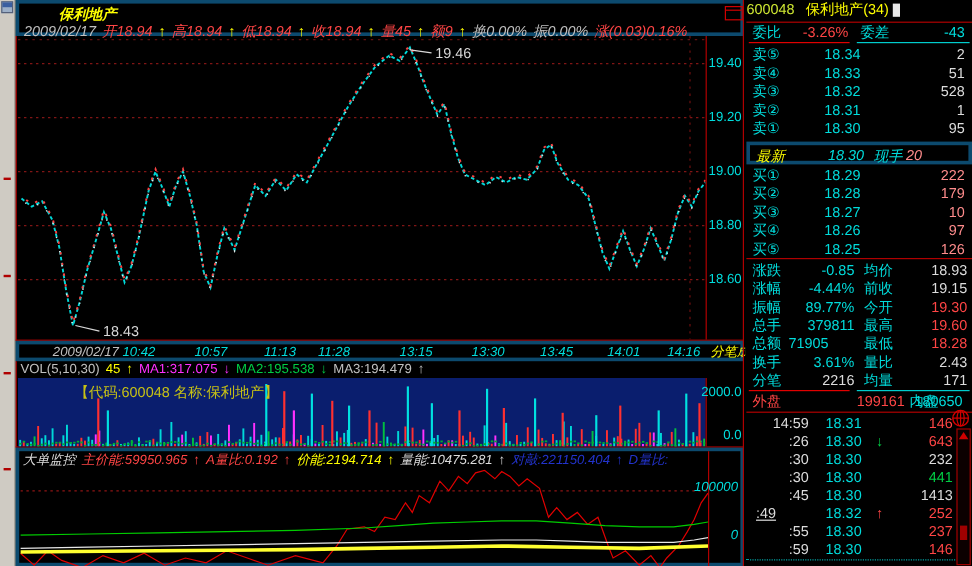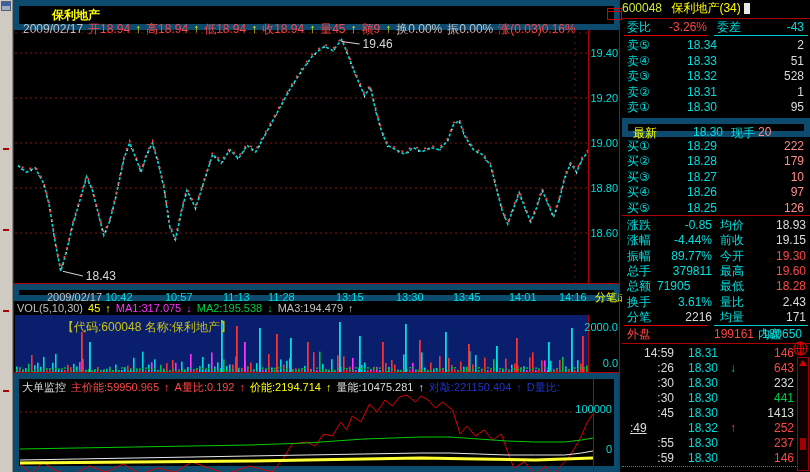--- a/index.html
+++ b/index.html
@@ -1,19 +1,19 @@
 <!DOCTYPE html>
 <html><head>
 <meta charset="utf-8">
 <style>
   html,body{margin:0;padding:0;background:#222;}
   #screen{position:relative;width:810px;height:472px;background:#000;overflow:hidden;
           font-family:"Liberation Sans","DejaVu Sans",sans-serif;font-size:12px;}
   .abs{position:absolute;}
-  .bdr{border:6px solid #0c4a6e;box-sizing:border-box;}
+  .bdr{border:3px solid #0c4a6e;box-sizing:border-box;font-style:italic;}
   .c-red{color:#ff4545}.c-pink{color:#ff8c8c}.c-cyan{color:#00dcdc}.c-yellow{color:#ffff00}
   .c-white{color:#dcdcdc}.c-green{color:#00cc44}.c-magenta{color:#ff30ff}.c-blue{color:#2233cc}
   .c-gray{color:#c0c0c0}
   .seg{display:inline-block;margin-right:5px;white-space:nowrap;}
   .rlabel{position:absolute;left:5px;}
   .num{font-family:"Liberation Sans","DejaVu Sans",sans-serif;}
   .glabel{position:absolute;right:2px;width:40px;text-align:right;color:#00dcdc;font-size:11px;}
   #left-strip{left:0;top:0;width:13px;height:472px;background:#cfcbc3;border-right:1px solid #8a8a82;box-sizing:border-box;}
   .strip-mark{position:absolute;left:3px;width:6px;height:2px;background:#b00000;}
   #main{left:13px;top:0;width:607px;height:472px;}

